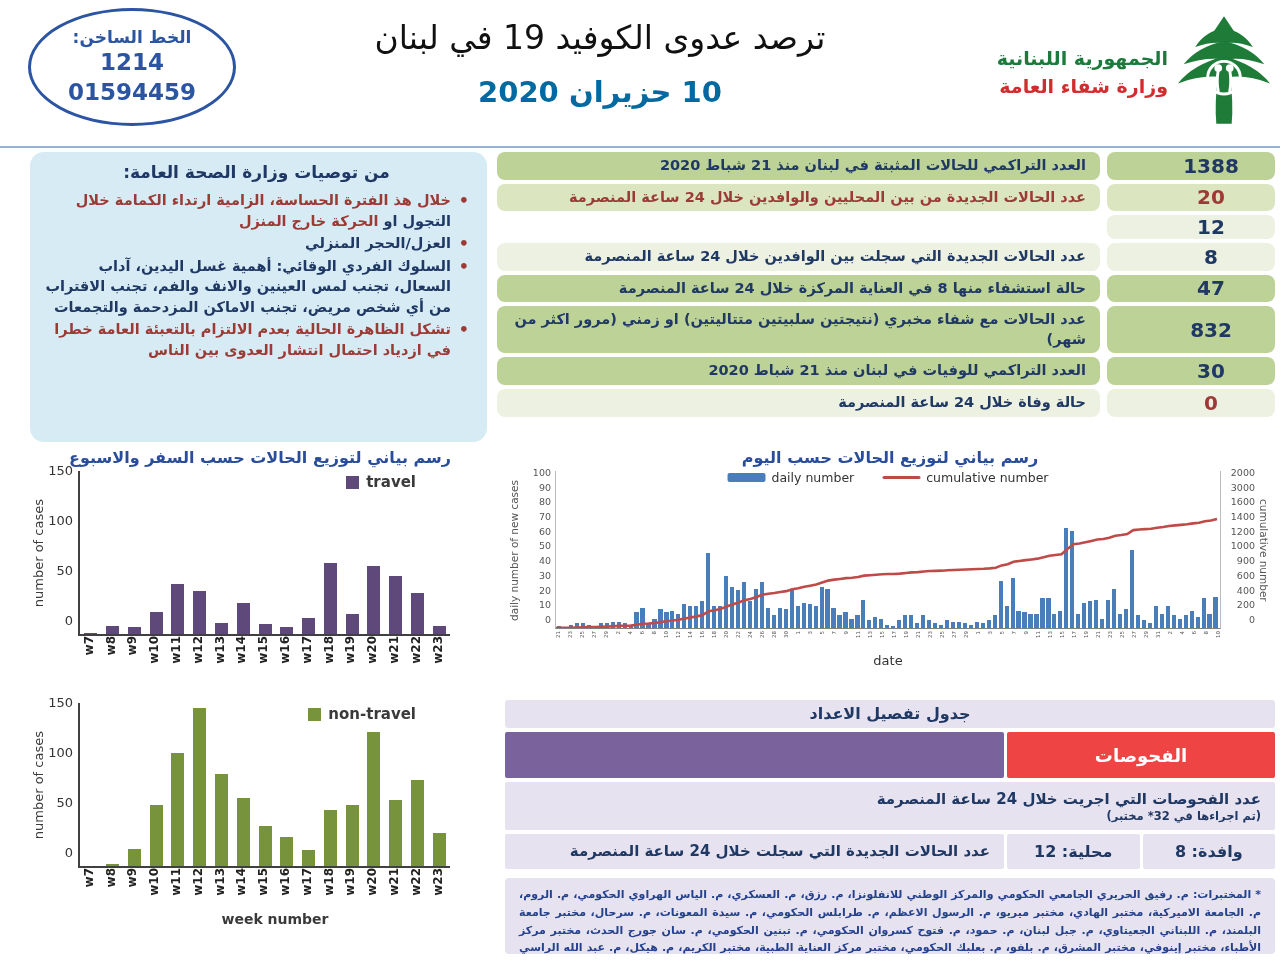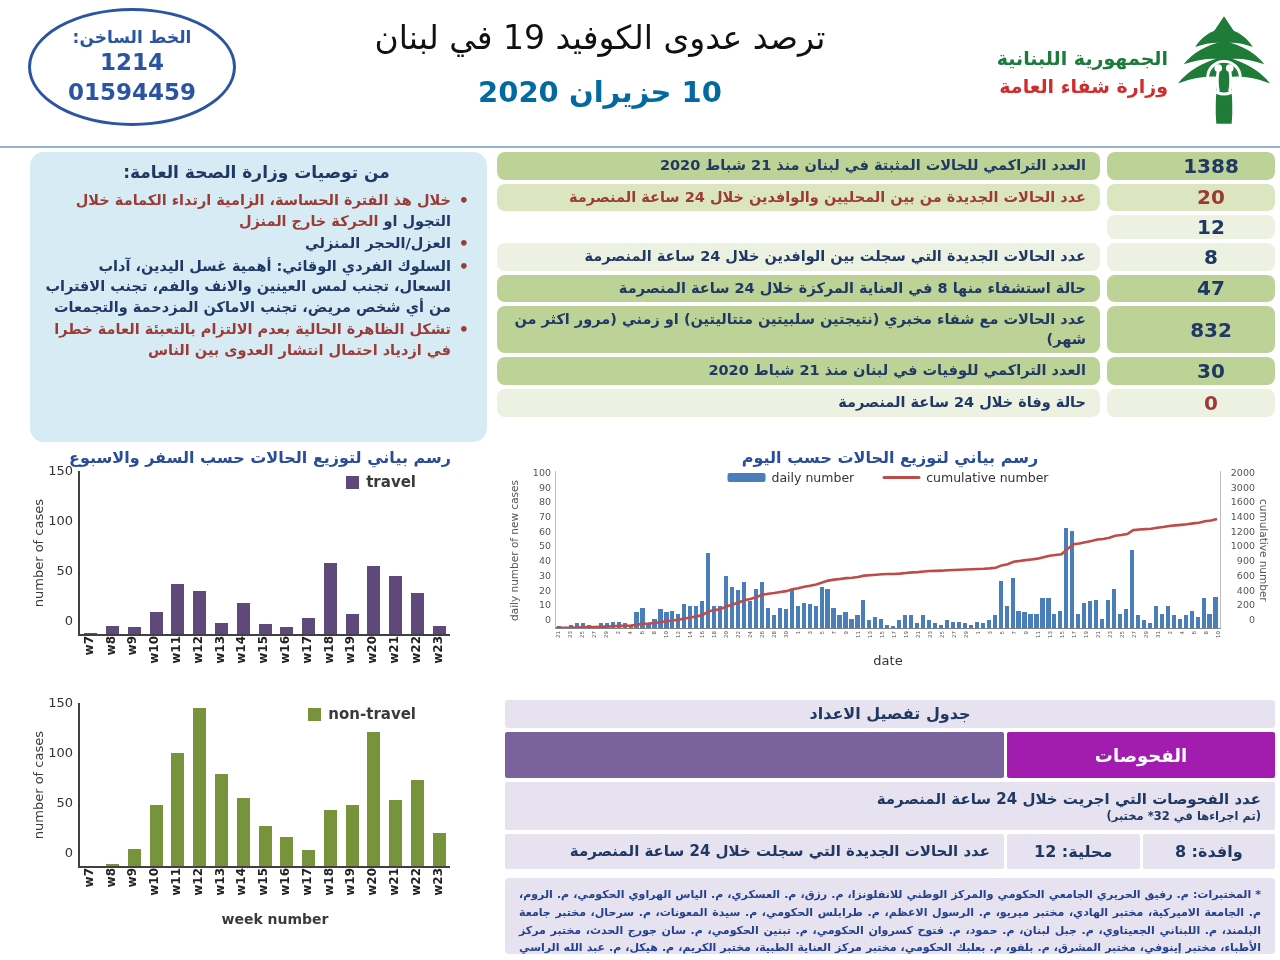--- a/index.html
+++ b/index.html
@@ -108,21 +108,21 @@
   .dc-month { border-left:1px solid #8a8a8a; display:flex; align-items:center; justify-content:center;
     font-size:12px; color:#444; }
   .dc-xtitle { text-align:center; font-size:13px; color:#333; margin-top:0px; }
 
   
   .tt { position:absolute; left:505px; top:700px; width:770px; direction:rtl; }
   .tt-title { height:28px; background:#e7e2ef; border-radius:3px; color:#1f3864;
     font-weight:bold; font-size:16px; text-align:center; line-height:28px; }
   .tt-head { display:flex; gap:3px; margin-top:4px; }
   .tt-head .hlabel { flex:1; background:#7a639c; border-radius:2px; height:46px; }
-  .tt-head .hvalue { width:268px; background:#a21caf; border-radius:2px; height:46px;
+  .tt-head .hvalue { width:268px; background:#ef4444; border-radius:2px; height:46px;
     color:#fff; font-weight:bold; font-size:18px; display:flex; align-items:center; justify-content:center; }
   .tt-row { display:flex; gap:3px; margin-top:4px; }
   .tt-label { flex:1; background:#e7e2ef; border-radius:2px; padding:7px 14px;
     color:#1f3864; text-align:right; }
   .tt-label .l1 { font-size:15px; font-weight:bold; line-height:1.35; }
   .tt-label .l2 { font-size:11.5px; font-weight:600; }
   .tt-value { width:268px; background:#e7e2ef; border-radius:2px; color:#1f3864;
     font-weight:bold; font-size:22px; display:flex; align-items:center; justify-content:center; }
   .tt-half { width:132.5px; background:#e7e2ef; border-radius:2px; color:#1f3864;
     font-weight:bold; font-size:16px; display:flex; align-items:center; justify-content:center; }

